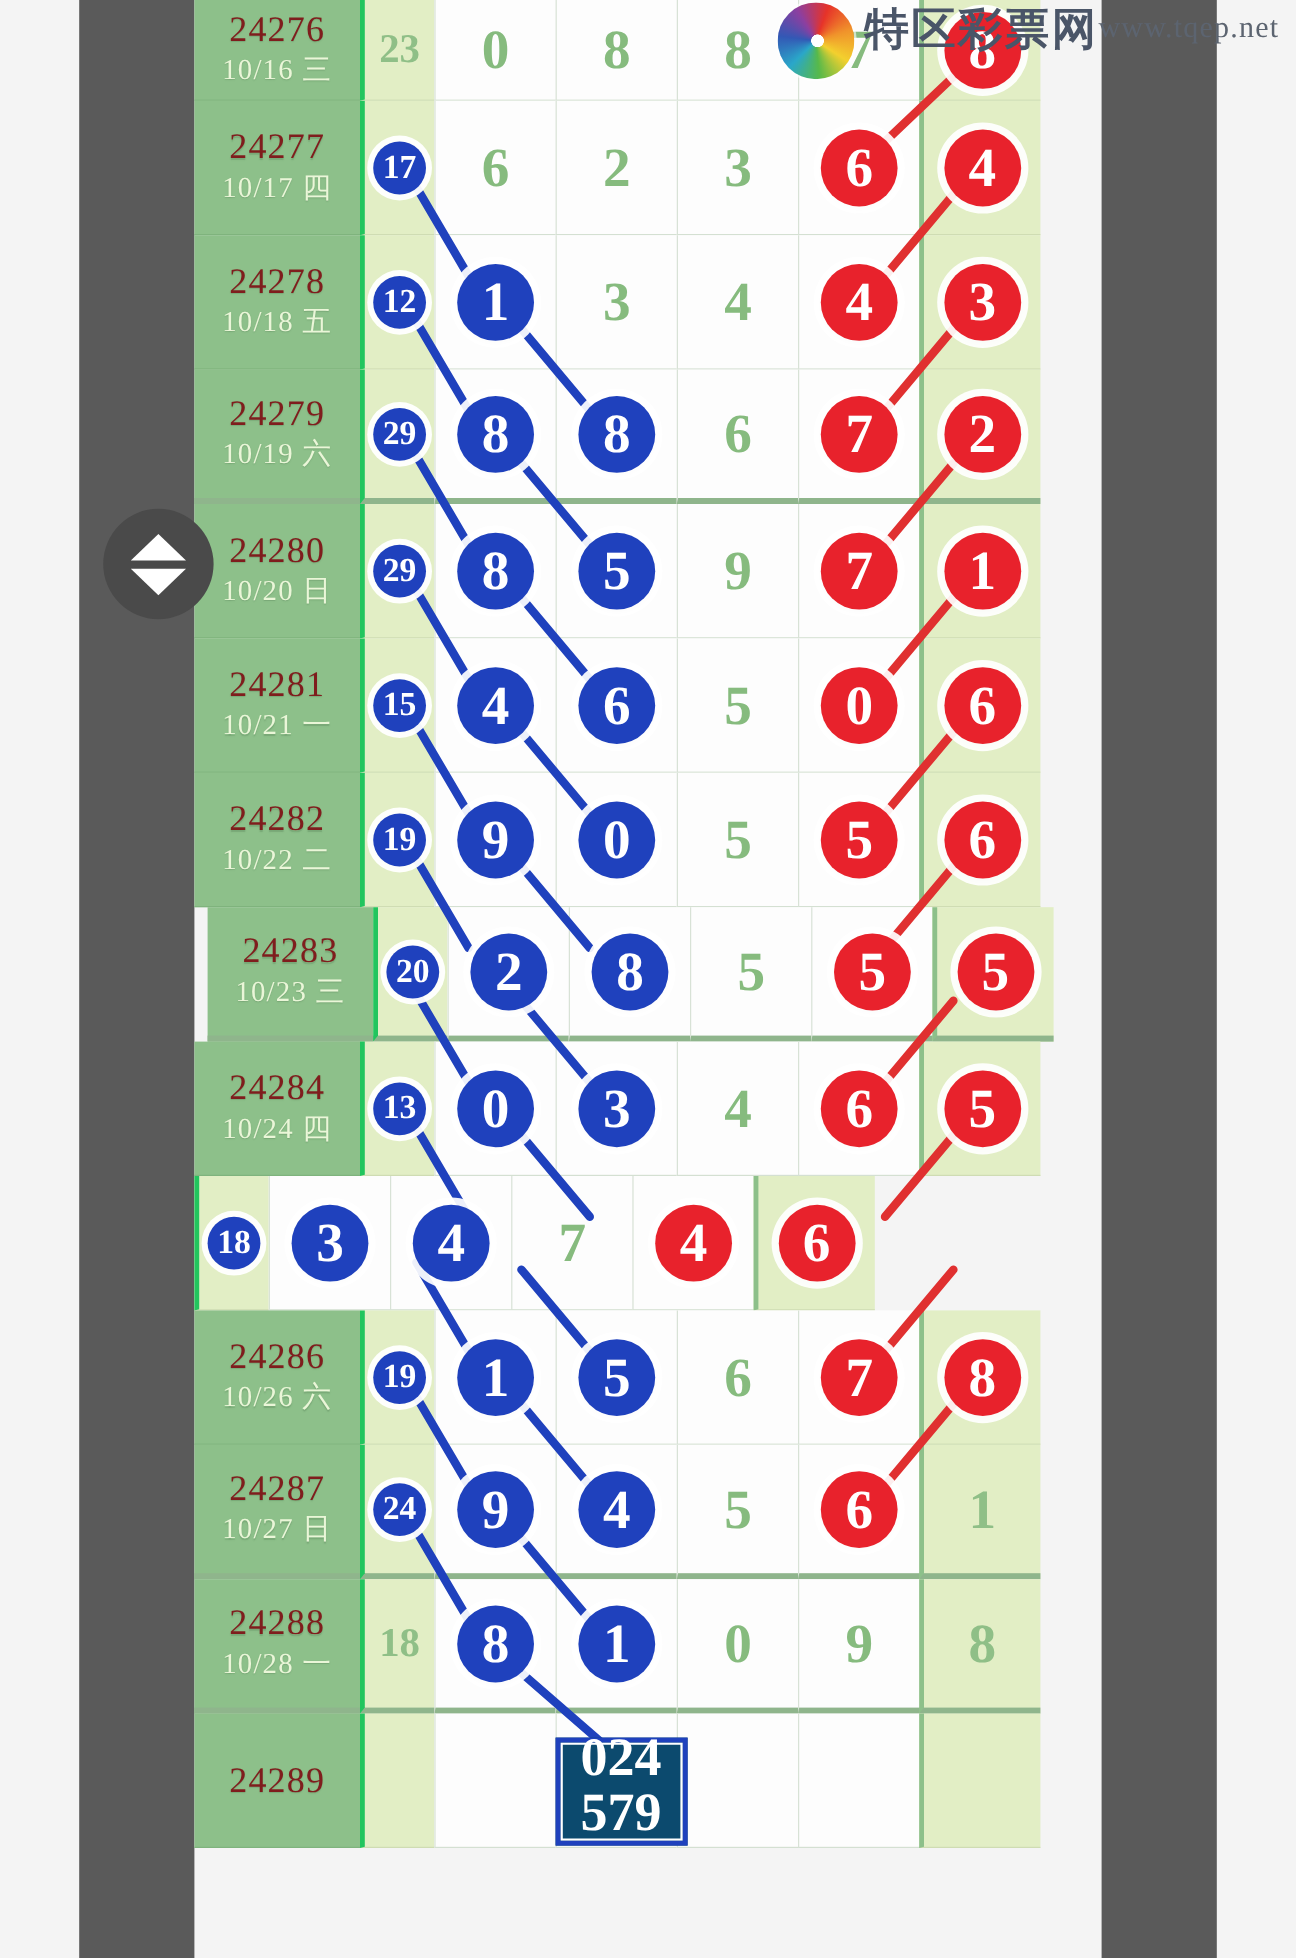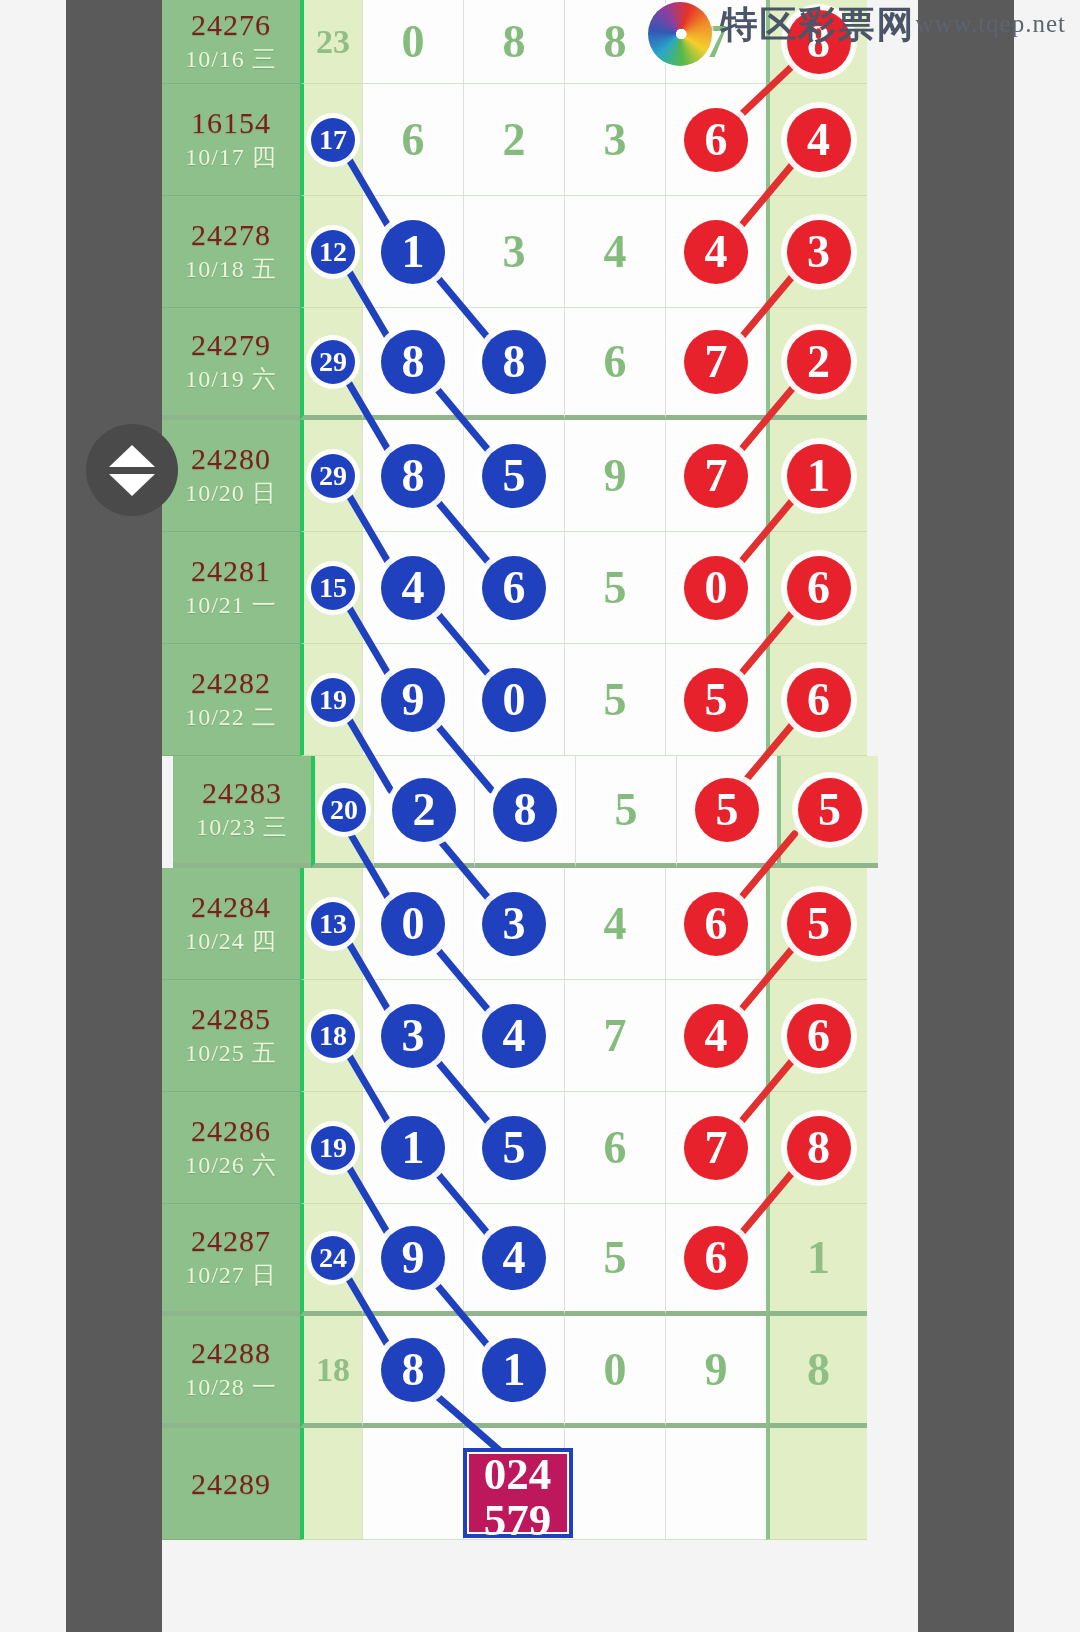--- a/index.html
+++ b/index.html
@@ -29,22 +29,22 @@
 
   .ball{width:64px;height:64px;border-radius:50%;display:flex;align-items:center;justify-content:center;
         font-size:46px;font-weight:bold;color:#fff;box-shadow:0 0 0 6px rgba(255,255,255,.92),0 2px 4px rgba(0,0,0,.18);
         position:relative;z-index:3;}
   .ball.blue{background:#1f41bd;}
   .ball.red{background:#e8222c;}
   .ball.sum{width:44px;height:44px;font-size:28px;background:#1f41bd;box-shadow:0 0 0 5px rgba(255,255,255,.95),0 1px 3px rgba(0,0,0,.2);}
 
   #lines{position:absolute;left:0;top:0;width:756px;height:1632px;pointer-events:none;z-index:2;}
 
-  #predict{position:absolute;width:102px;background:#be185d;border:4px solid #1f41bd;
-            display:flex;flex-direction:column;align-items:center;justify-content:flex-start;z-index:6;
+  #predict{position:absolute;width:102px;background:#0c4a6e;border:4px solid #1f41bd;
+            display:flex;flex-direction:column;align-items:center;justify-content:flex-end;z-index:6;
             box-shadow:0 0 0 2px #fff inset;}
   #predict span{font-size:45px;font-weight:bold;color:#fff;line-height:1.02;letter-spacing:0px;}
 
   #scroller{position:absolute;left:86px;top:424px;width:92px;height:92px;border-radius:50%;
             background:#4a4a4a;display:flex;flex-direction:column;align-items:center;justify-content:center;gap:7px;z-index:20;}
   .tri{width:0;height:0;border-left:23px solid transparent;border-right:23px solid transparent;}
   .tri.up{border-bottom:22px solid #fff;}
   .tri.dn{border-top:22px solid #fff;}
 
   #wm{position:absolute;right:14px;top:2px;display:flex;align-items:flex-start;gap:8px;z-index:30;}
@@ -121,21 +121,21 @@
           </div>
           <div class="cell c-d">
             <div class="plain">7</div>
           </div>
           <div class="cell c-last">
             <div class="ball red">8</div>
           </div>
         </div>
         <div class="row" style="height: 112px;">
           <div class="cell c-label">
-            <div class="issue">16154</div>
+            <div class="issue">24277</div>
             <div class="date">10/17 四</div>
           </div>
           <div class="cell c-sum">
             <div class="ball sum">17</div>
           </div>
           <div class="cell c-d">
             <div class="plain">6</div>
           </div>
           <div class="cell c-d">
             <div class="plain">2</div>
@@ -312,24 +312,20 @@
             <div class="plain">4</div>
           </div>
           <div class="cell c-d">
             <div class="ball red">6</div>
           </div>
           <div class="cell c-last">
             <div class="ball red">5</div>
           </div>
         </div>
         <div class="row" style="height: 112px;">
-          <div class="cell c-label">
-            <div class="issue">24285</div>
-            <div class="date">10/25 五</div>
-          </div>
           <div class="cell c-sum">
             <div class="ball sum">18</div>
           </div>
           <div class="cell c-d">
             <div class="ball blue">3</div>
           </div>
           <div class="cell c-d">
             <div class="ball blue">4</div>
           </div>
           <div class="cell c-d">

